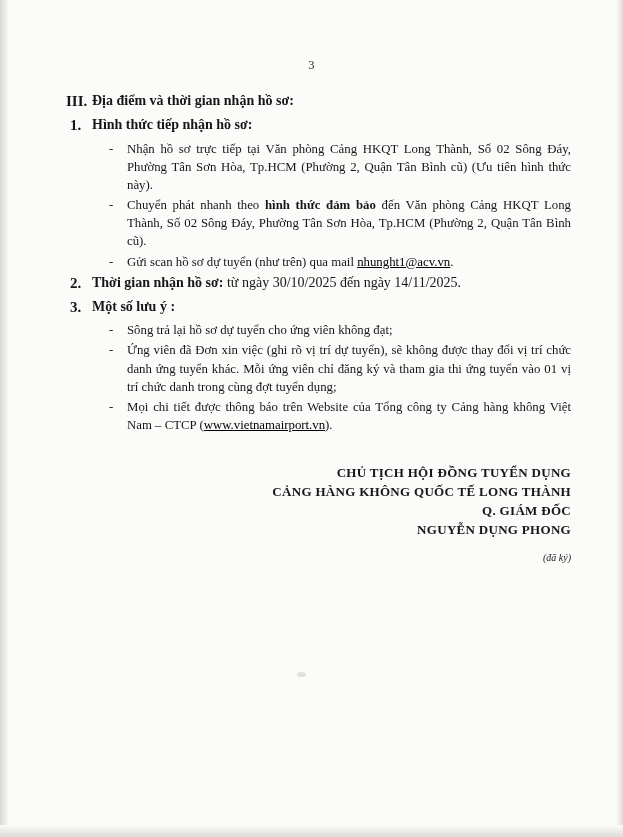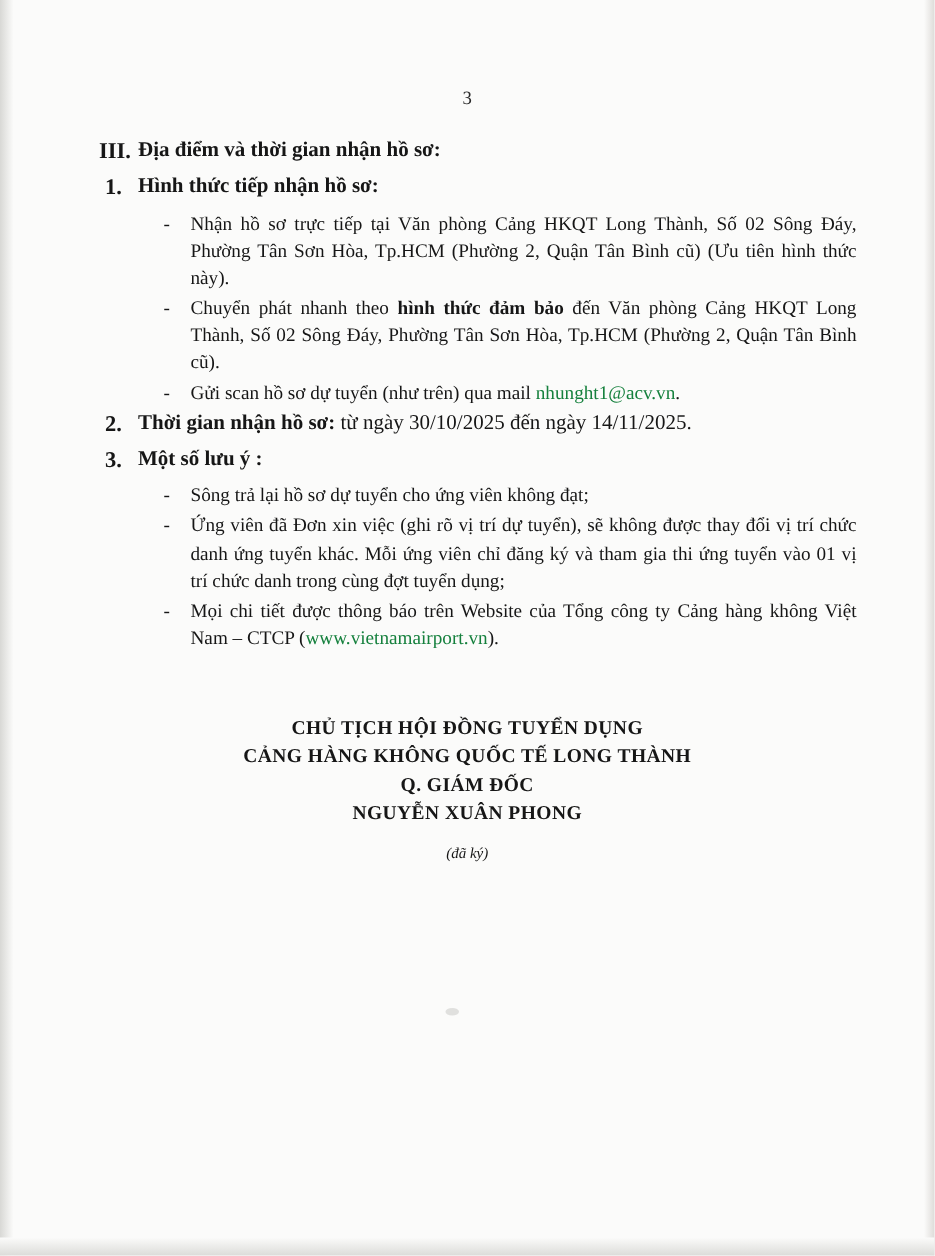--- a/index.html
+++ b/index.html
@@ -74,26 +74,27 @@
     width: 18px;
   }
   .bullet .btext {
     flex: 1 1 auto;
     text-align: justify;
   }
   .bullet .btext b {
     font-weight: bold;
   }
   .link {
-    color: #15803d;
+    text-decoration: underline;
+    color: #000000;
   }
 
   .sig-block {
-    margin-top: 42px;
-    text-align: center;
+    margin-top: 30px;
+    text-align: right;
     line-height: 1.45;
   }
   .sig-line {
     font-weight: bold;
     font-size: 13px;
     letter-spacing: 0.3px;
   }
   .sig-note {
     font-style: italic;
     font-size: 10px;
@@ -188,20 +189,20 @@
 
     <div class="bullet">
       <div class="dash">-</div>
       <div class="btext">Mọi chi tiết được thông báo trên Website của Tổng công ty Cảng hàng không Việt Nam – CTCP (<span class="link">www.vietnamairport.vn</span>).</div>
     </div>
 
     <div class="sig-block">
       <div class="sig-line">CHỦ TỊCH HỘI ĐỒNG TUYỂN DỤNG</div>
       <div class="sig-line">CẢNG HÀNG KHÔNG QUỐC TẾ LONG THÀNH</div>
       <div class="sig-line">Q. GIÁM ĐỐC</div>
-      <div class="sig-line">NGUYỄN XUÂN PHONG</div>
+      <div class="sig-line">NGUYỄN DỤNG PHONG</div>
       <div class="sig-note">(đã ký)</div>
     </div>
 
   </div>
 
   <div class="faint-mark"></div>
 </div>
 
 </body></html>

